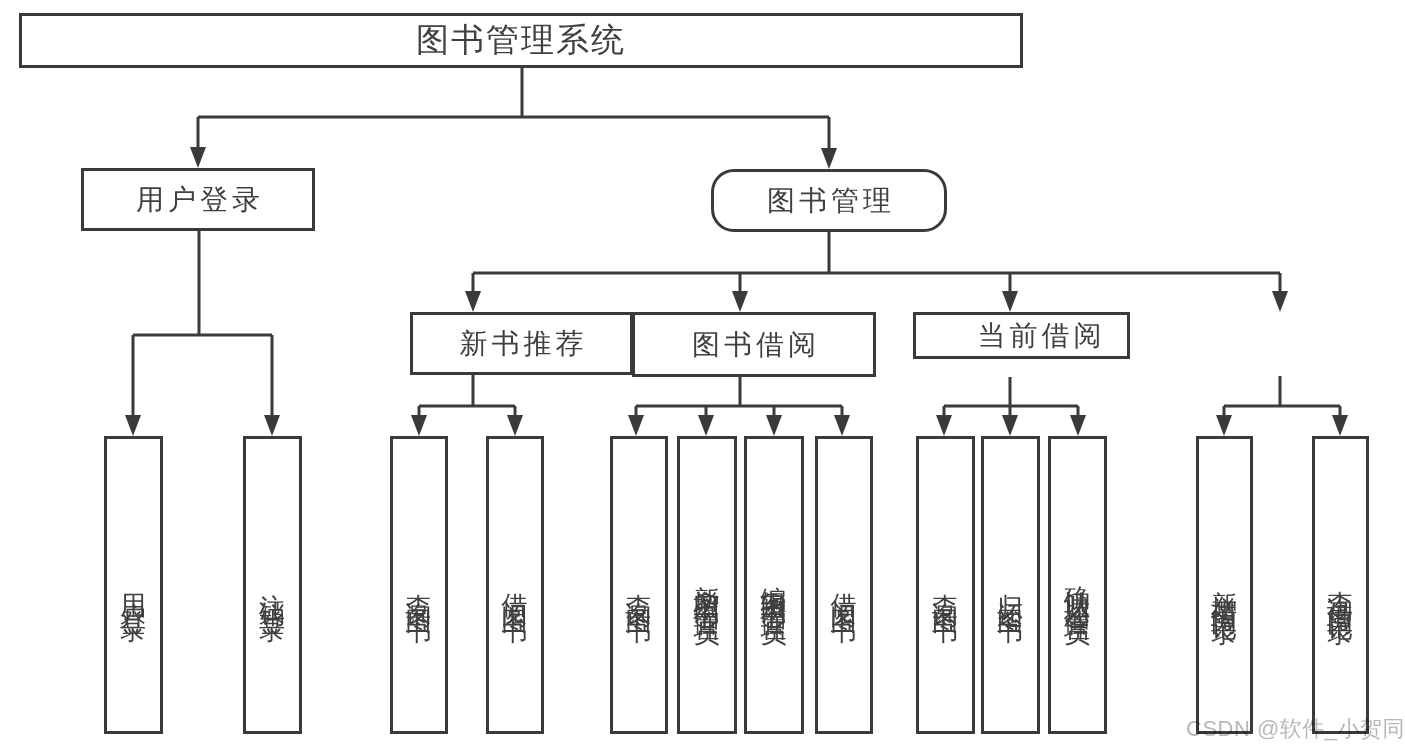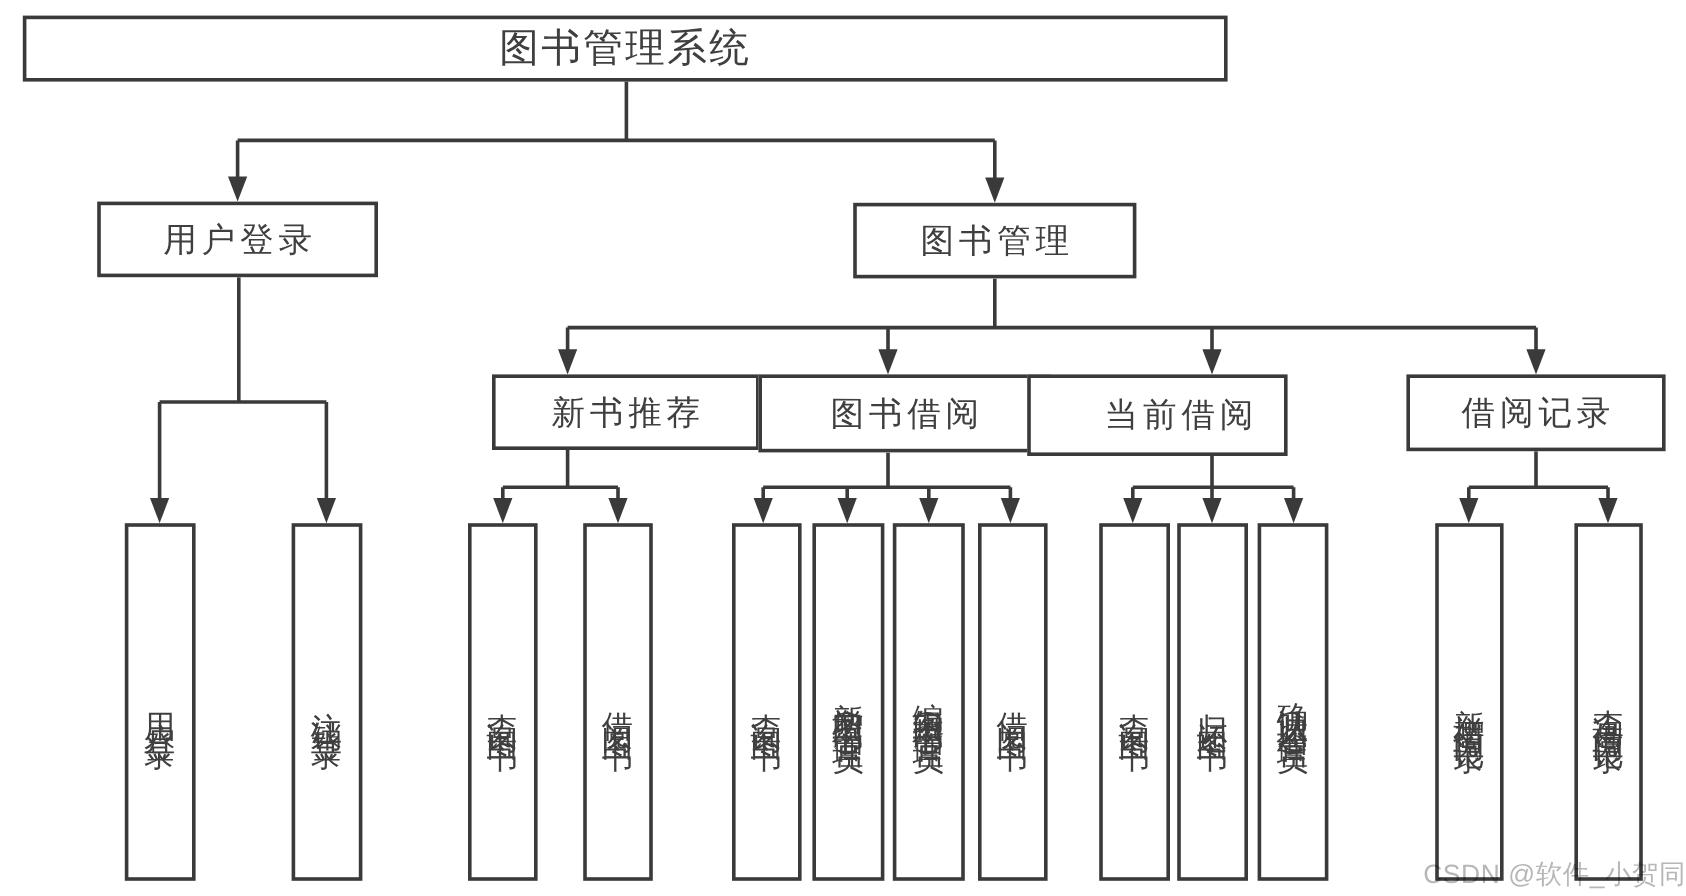--- a/index.html
+++ b/index.html
@@ -92,35 +92,32 @@
       <polygon points="1332,415 1348,415 1340,436" fill="var(--line)"></polygon>
     </svg>
 
   <div class="box root-box" style="left:19px;top:13px;width:1004px;height:55px;">
     <span class="lbl">图书管理系统</span>
   </div>
 
   <div class="box hbox" style="left:81px;top:168px;width:234px;height:63px;">
     <span class="lbl">用户登录</span>
   </div>
-  <div class="box hbox" style="left:711px;top:169px;width:236px;height:63px;">
+  <div class="box hbox" style="left:711px;top:169px;width:236px;height:63px;border-radius:23px;">
     <span class="lbl">图书管理</span>
   </div>
 
   <div class="box hbox" style="left:362px;top:312px;width:223px;height:63px;margin-left:48px;">
     <span class="lbl">新书推荐</span>
   </div>
   <div class="box hbox" style="left:632px;top:312px;width:244px;height:65px;">
     <span class="lbl">图书借阅</span>
   </div>
-  <div class="box hbox" style="left:856px;top:312px;width:217px;height:68px;padding-left:36px;">
+  <div class="box hbox" style="left:913px;top:312px;width:217px;height:47px;padding-left:36px;">
     <span class="lbl">当前借阅</span>
-  </div>
-  <div class="box hbox" style="left:1172px;top:312px;width:216px;height:64px;">
-    <span class="lbl">借阅记录</span>
   </div>
 
   <div class="box vbox ls8" style="left:104px;top:436px;width:59px;height:298px;">
     <span class="vtext">用户登录</span>
   </div>
   <div class="box vbox ls8" style="left:243px;top:436px;width:59px;height:298px;">
     <span class="vtext">注销登录</span>
   </div>
 
   <div class="box vbox ls8" style="left:390px;top:436px;width:58px;height:298px;">

